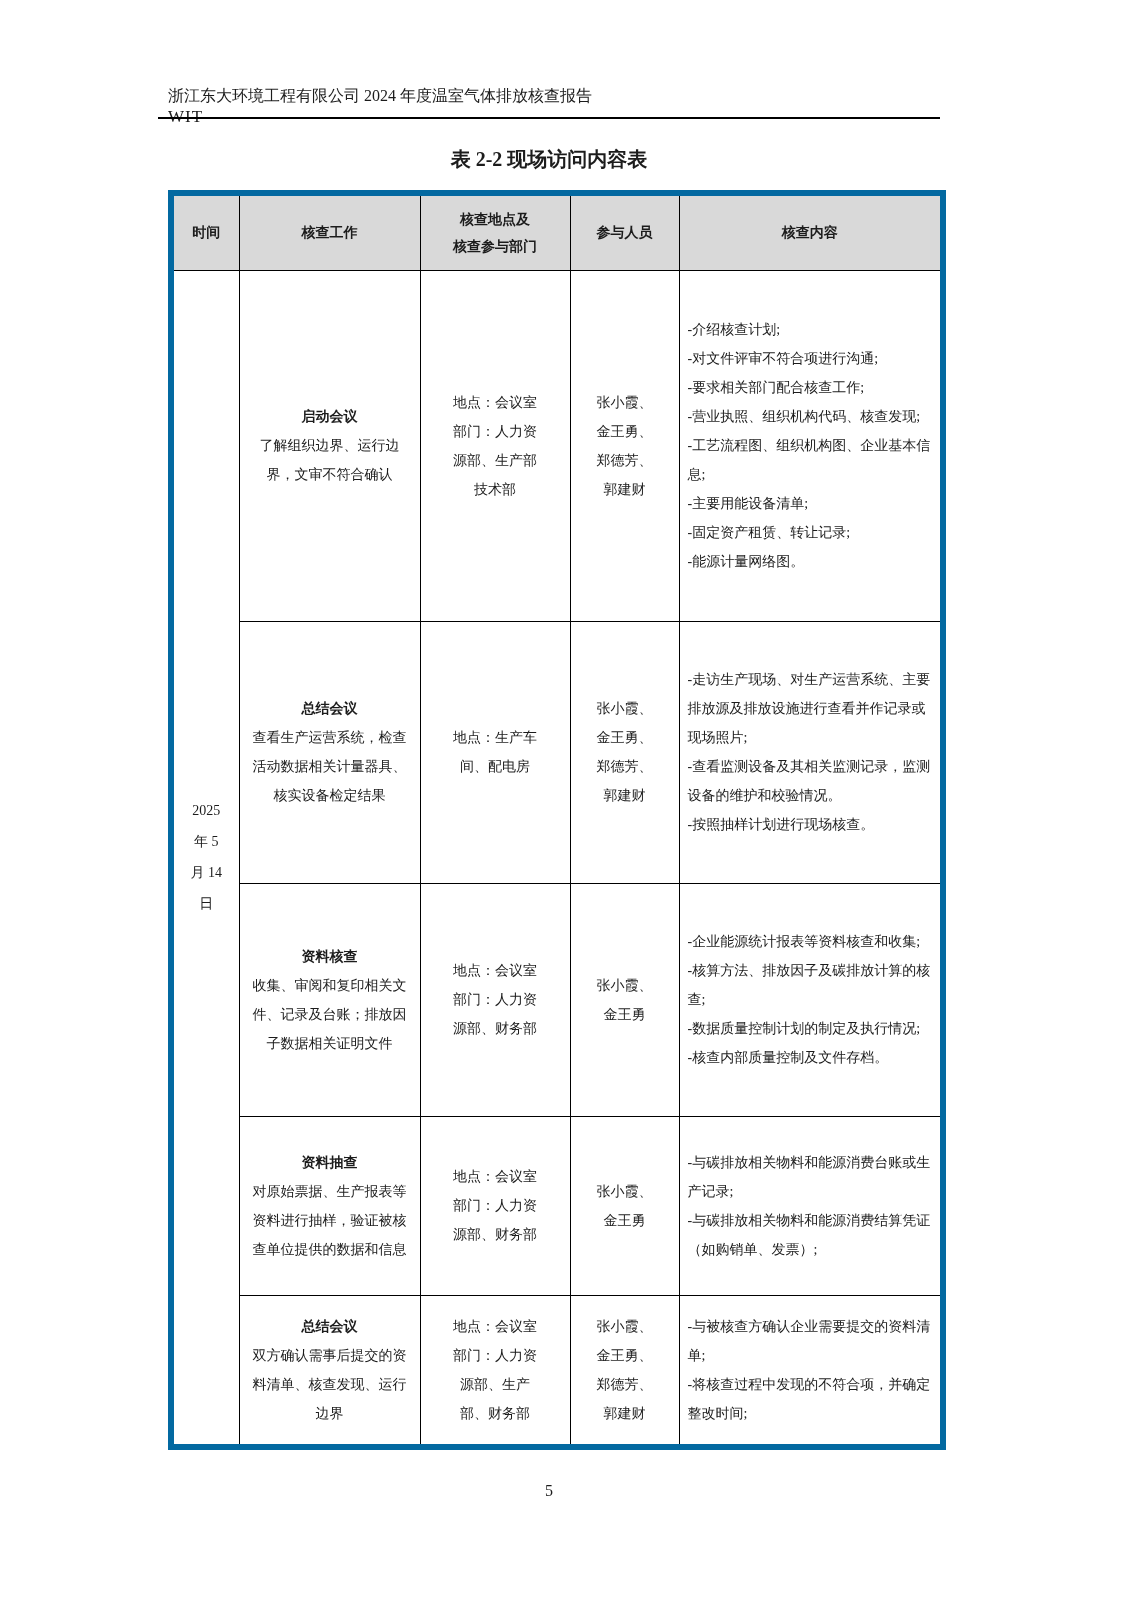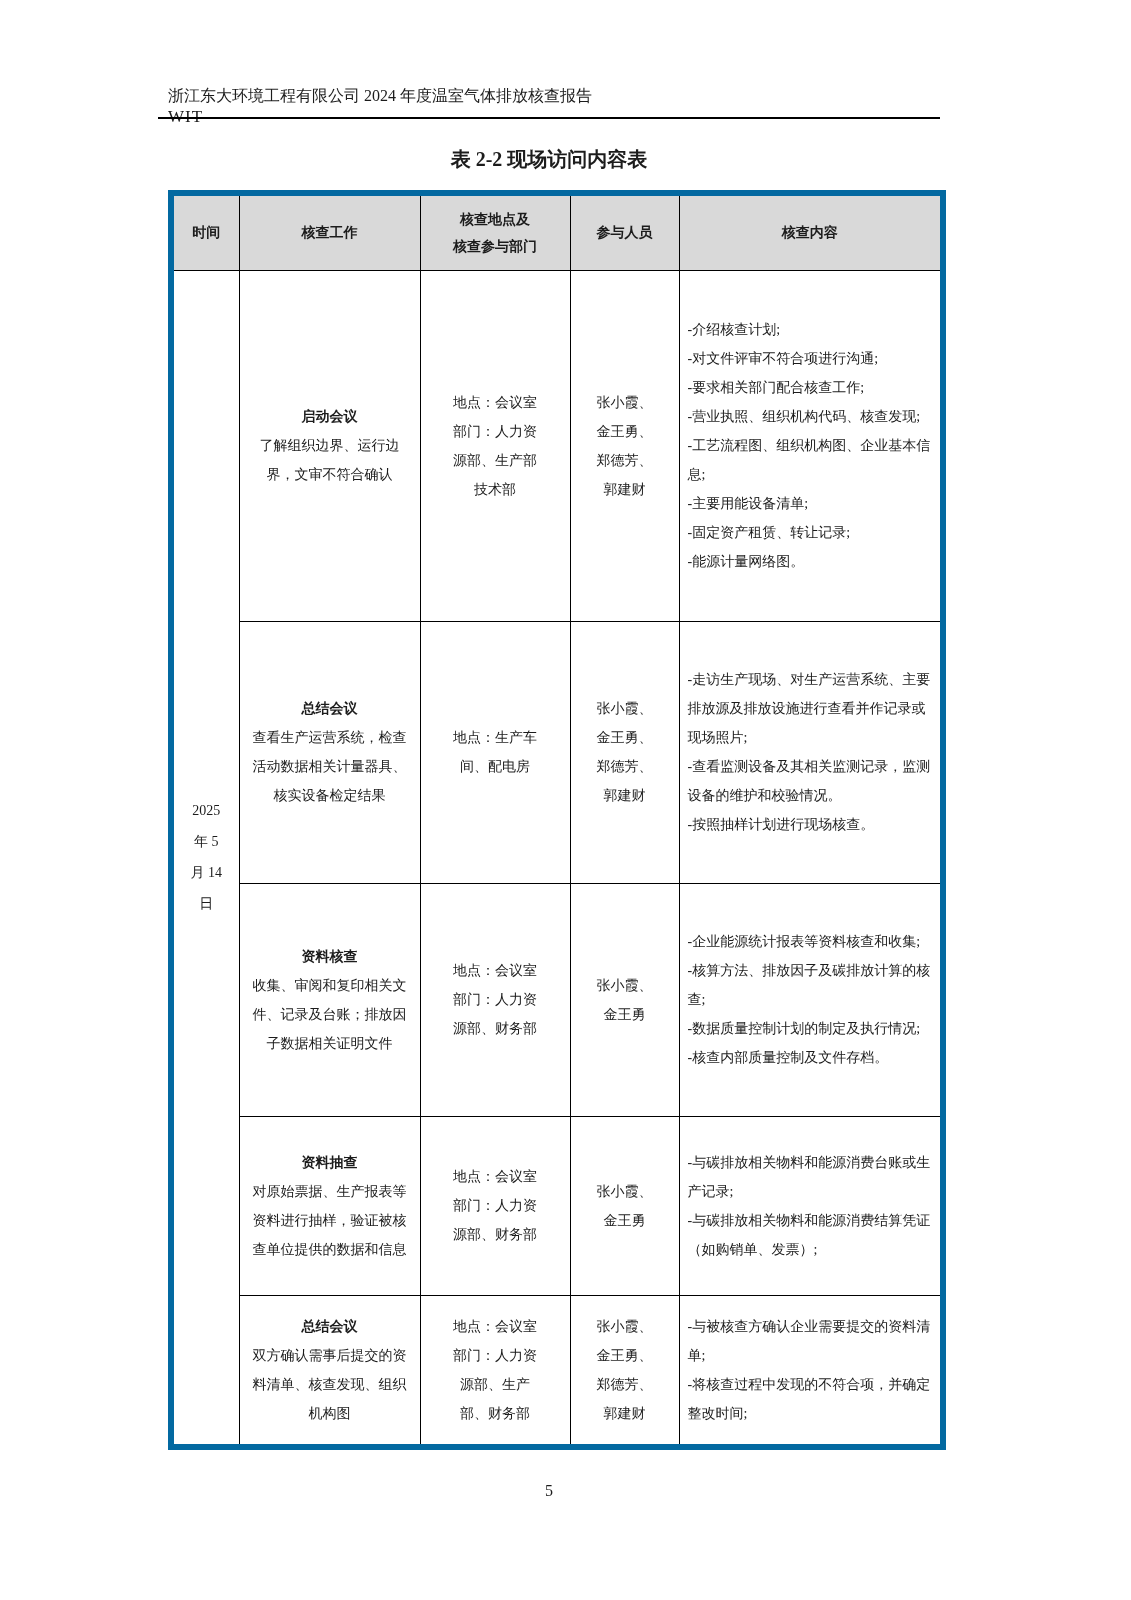--- a/index.html
+++ b/index.html
@@ -207,21 +207,21 @@
         <td class="ppl-cell">张小霞、
 金王勇</td>
         <td class="content-cell">
           <div class="content-item">-与碳排放相关物料和能源消费台账或生产记录;</div>
           <div class="content-item">-与碳排放相关物料和能源消费结算凭证（如购销单、发票）;</div>
         </td>
       </tr>
       <tr class="r4">
         <td class="work-cell">
           <div class="work-title">总结会议</div>
-          <div class="work-desc">双方确认需事后提交的资料清单、核查发现、组织机构图</div>
+          <div class="work-desc">双方确认需事后提交的资料清单、核查发现、运行边界</div>
         </td>
         <td class="loc-cell">地点：会议室
 部门：人力资
 源部、生产
 部、财务部</td>
         <td class="ppl-cell">张小霞、
 金王勇、
 郑德芳、
 郭建财</td>
         <td class="content-cell">

